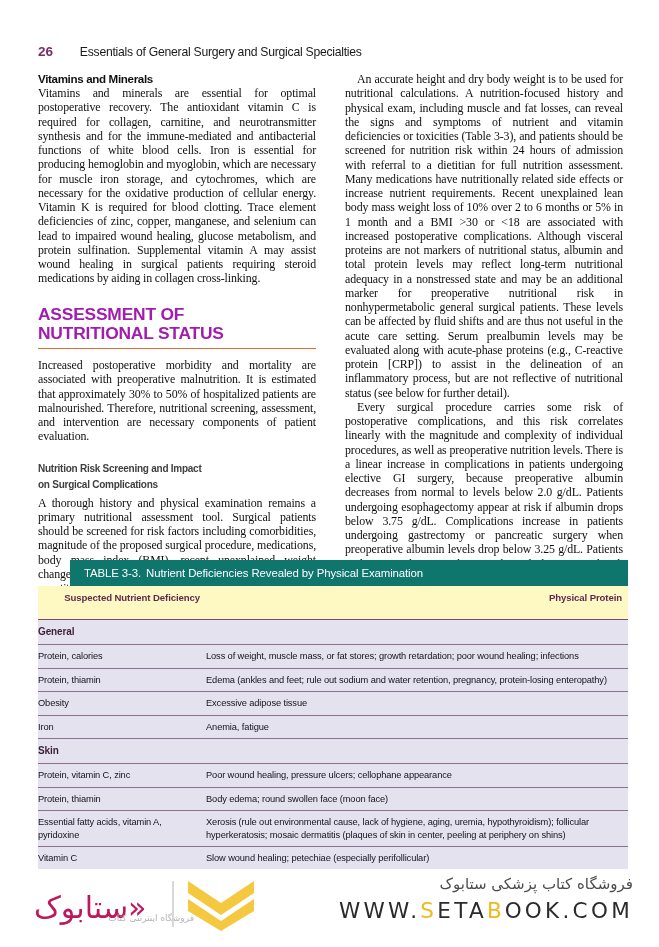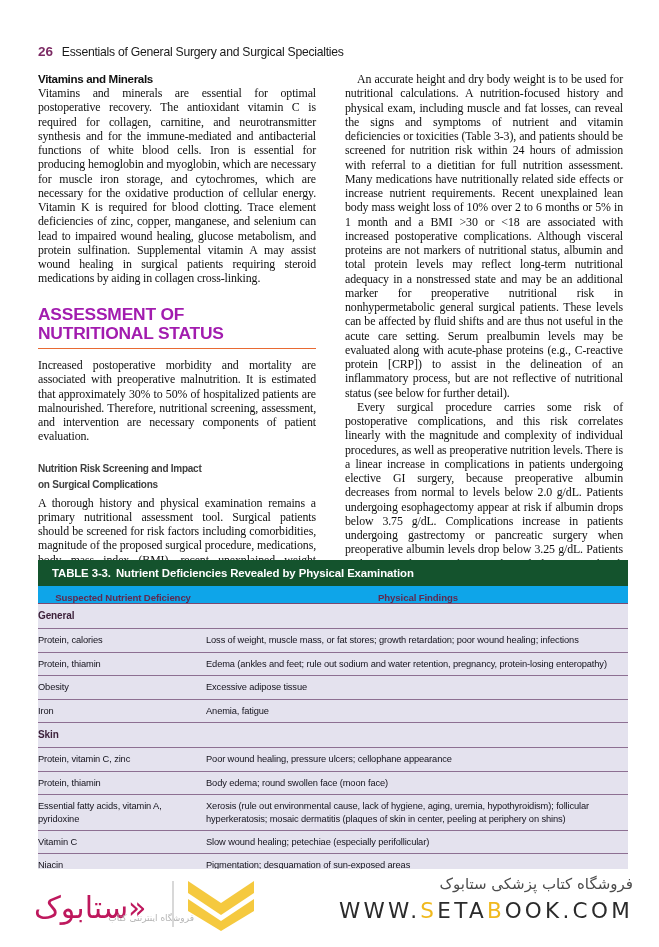--- a/index.html
+++ b/index.html
@@ -24,21 +24,21 @@
   }
 
   
   .running-head {
     position: absolute;
     left: 38px;
     top: 44px;
     height: 18px;
     display: flex;
     align-items: baseline;
-    gap: 9px;
+    gap: 27px;
     white-space: nowrap;
   }
   .folio {
     font-family: "Liberation Sans", sans-serif;
     font-weight: bold;
     font-size: 13.5px;
     color: #7b2a63;
     letter-spacing: -0.1px;
   }
   .running-title {
@@ -112,46 +112,47 @@
   }
 
   
   .table-block {
     position: absolute;
     left: 38px;
     top: 560px;
     width: 590px;
   }
   .tbl-title {
-    background: #14532d;
+    background: #0f766e;
     color: #ffffff;
     font-family: "Liberation Sans", sans-serif;
-    font-weight: bold;
+    font-weight: normal;
     font-size: 11.4px;
     letter-spacing: -0.1px;
     padding: 7px 0 7px 14px;
+    margin-left: 32px;
   }
   .tbl-title .tnum { margin-right: 5px; }
 
   table.tbl {
     width: 100%;
     border-collapse: collapse;
     table-layout: fixed;
     font-family: "Liberation Sans", sans-serif;
   }
   table.tbl col.c1 { width: 168px; }
   table.tbl col.c2 { width: auto; }
 
   table.tbl th {
-    background: #0ea5e9;
+    background: #fef9c3;
     color: #5f2a4f;
     font-size: 9.6px;
     font-weight: bold;
-    text-align: center;
-    padding: 6px 6px 0 8px;
+    text-align: right;
+    padding: 6px 6px 16px 8px;
     letter-spacing: -0.1px;
     border-bottom: 1.6px solid #7b4a70;
   }
   table.tbl td {
     background: #e4e2ee;
     color: #14121c;
     font-size: 9.3px;
     line-height: 12.4px;
     padding: 5px 8px 5px 0;
     letter-spacing: -0.12px;
@@ -286,21 +287,21 @@
       <span class="tnum">TABLE 3-3.</span><span>Nutrient Deficiencies Revealed by Physical Examination</span>
     </div>
     <table class="tbl">
       <colgroup>
           <col class="c1">
           <col class="c2">
         </colgroup>
       <thead>
         <tr>
           <th>Suspected Nutrient Deficiency</th>
-          <th>Physical Findings</th>
+          <th>Physical Protein</th>
         </tr>
       </thead>
       <tbody>
         <tr class="section">
           <td colspan="2">General</td>
         </tr>
         <tr>
           <td>Protein, calories</td>
           <td>Loss of weight, muscle mass, or fat stores; growth retardation; poor wound healing; infections</td>
         </tr>

